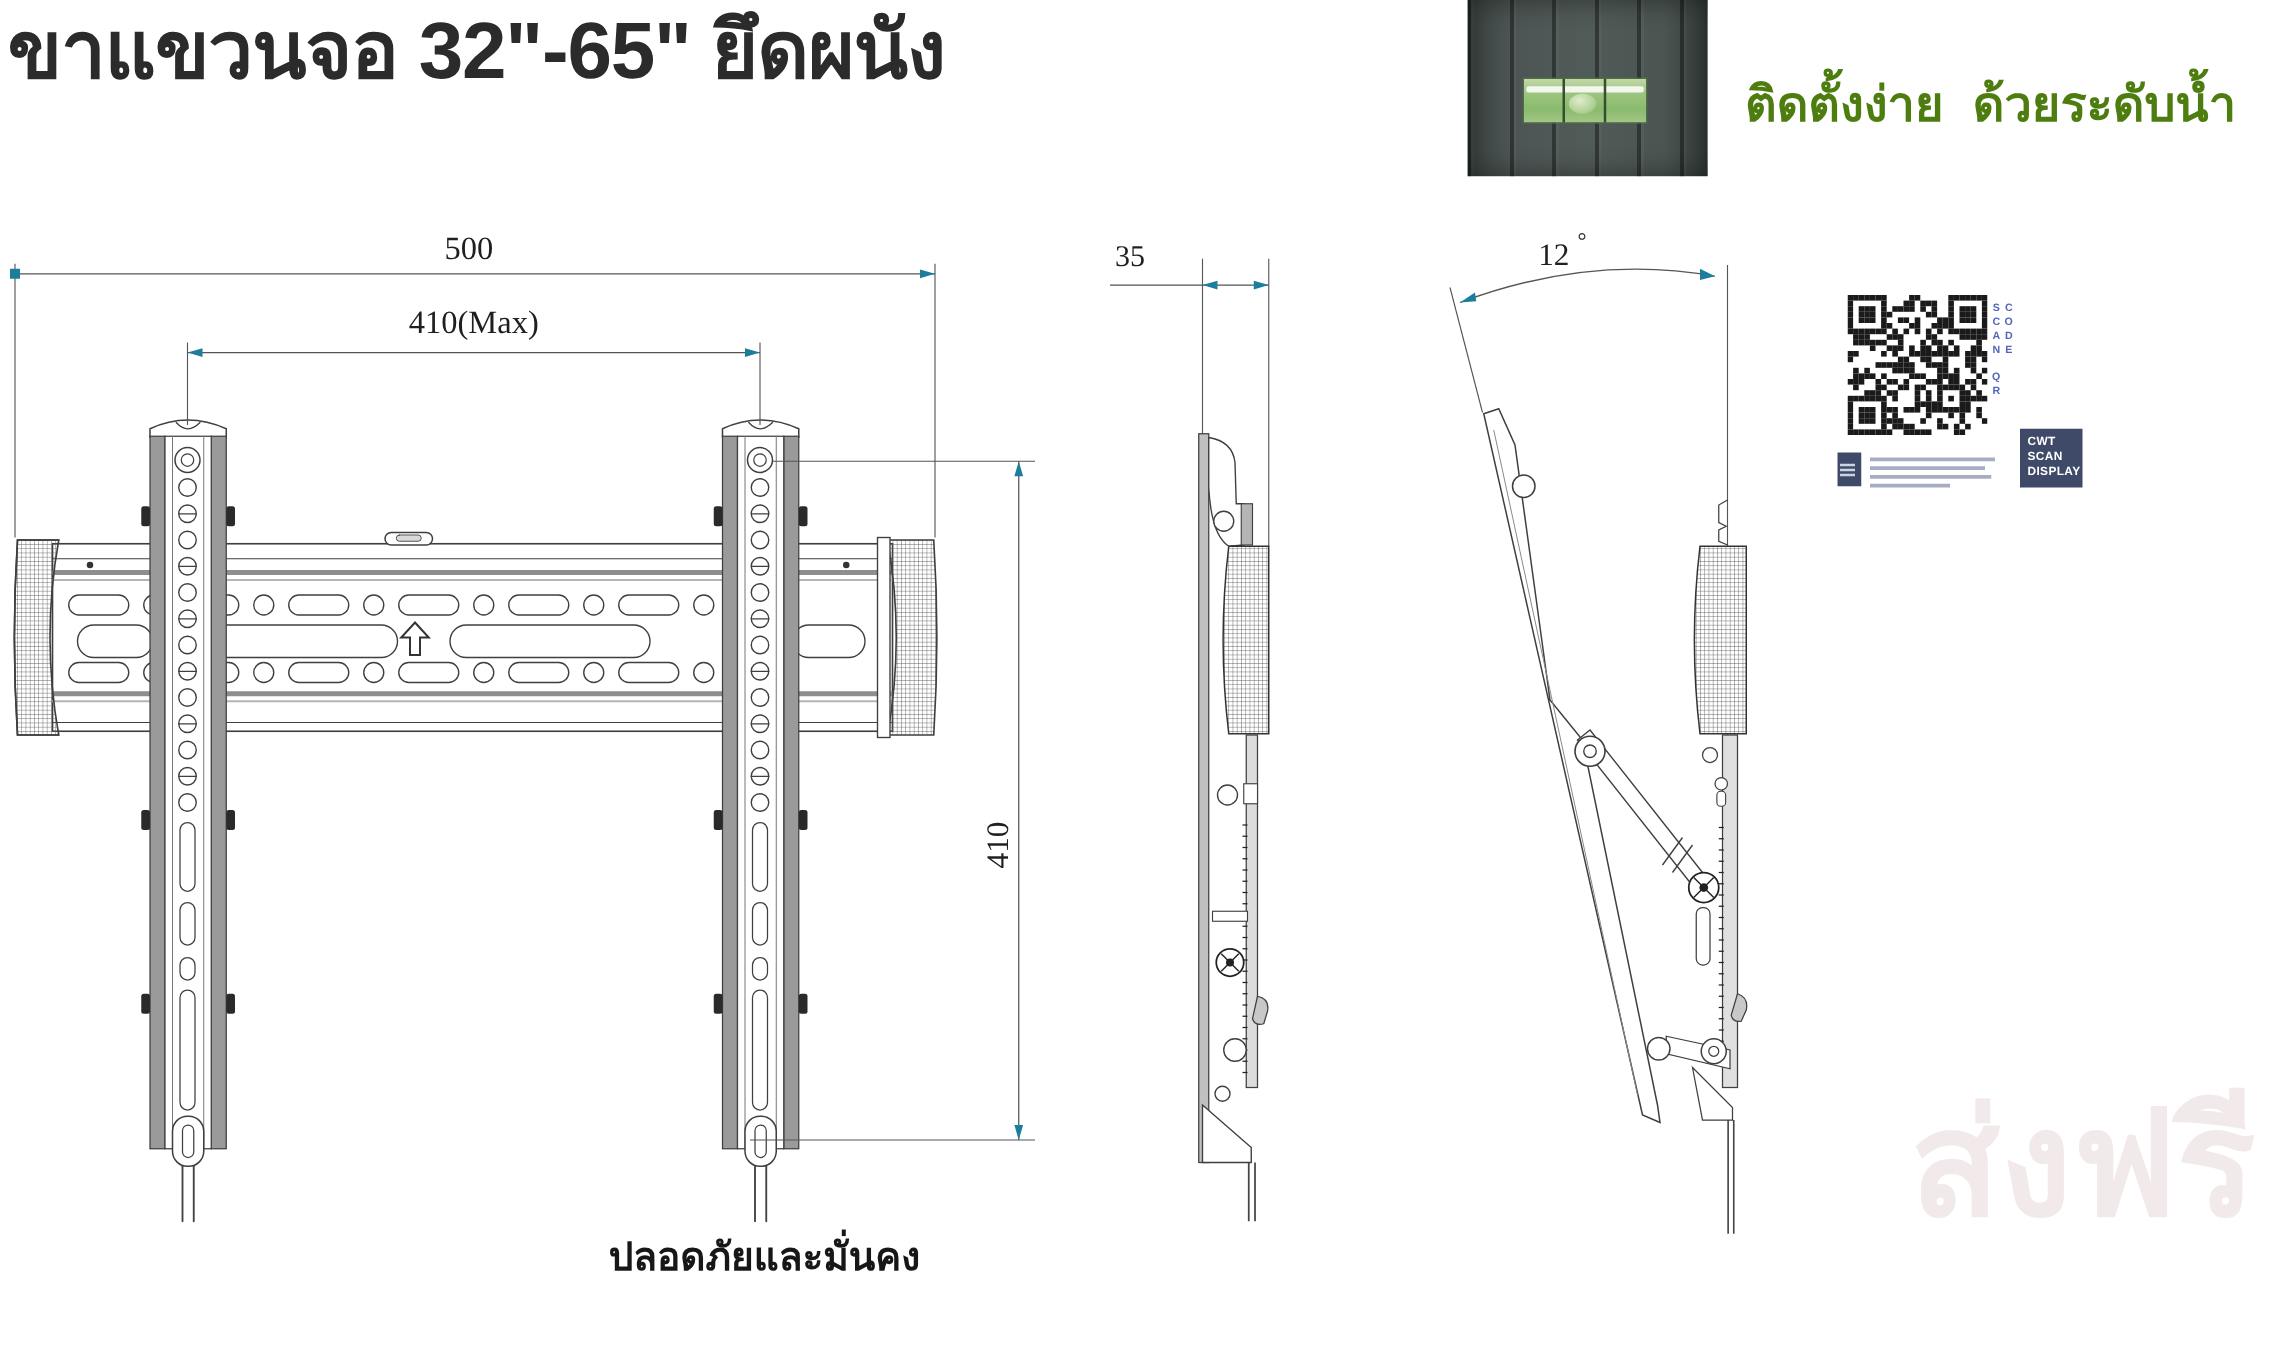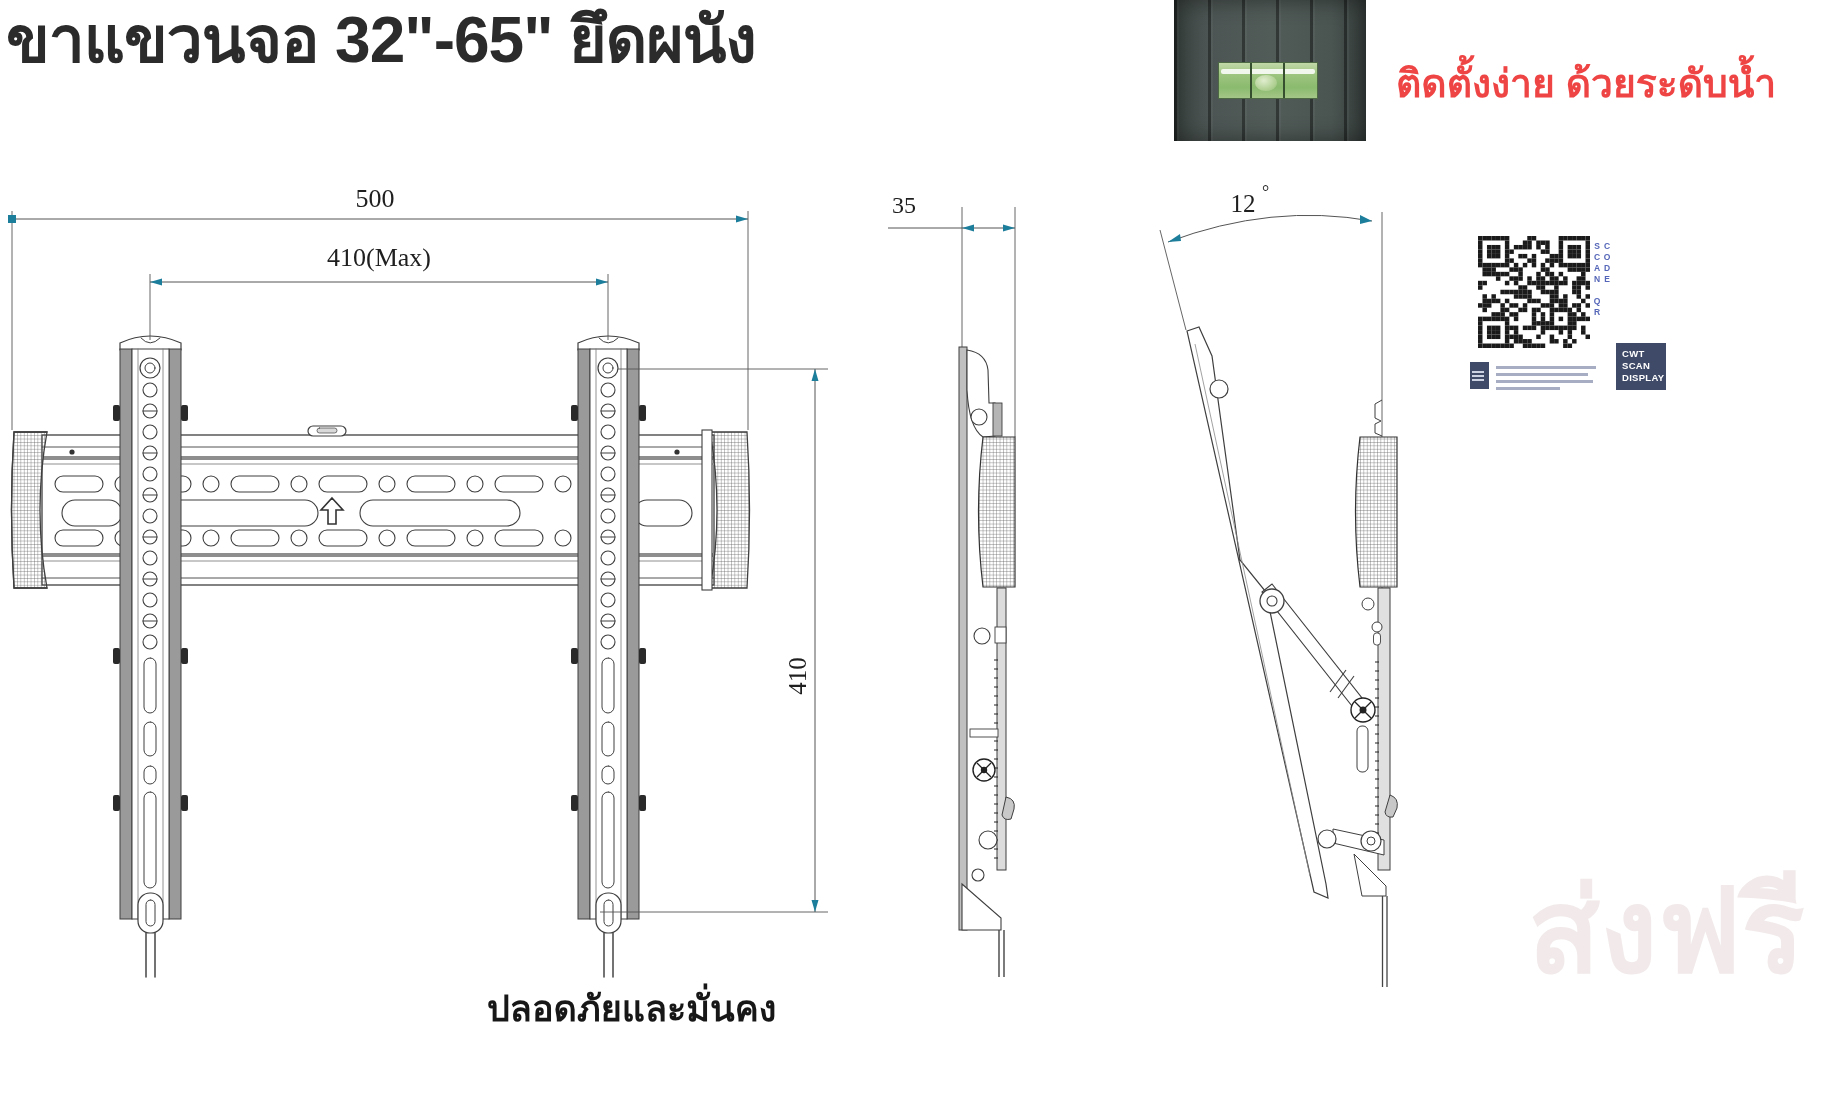--- a/index.html
+++ b/index.html
@@ -24,24 +24,24 @@
   #level-vial .shine{position:absolute;left:2px;top:6px;width:94px;height:5px;
     background:rgba(255,255,255,.85);border-radius:2px;}
   #level-vial .div1,#level-vial .div2{position:absolute;top:0;width:2px;height:35px;background:#36502f;}
   #level-vial .div1{left:31px;} #level-vial .div2{left:64px;}
   #level-vial .bubble{position:absolute;left:36px;top:12px;width:22px;height:16px;border-radius:50%;
     background:radial-gradient(ellipse at 40% 35%, #e8f2d8 0%, #b7d49a 60%, rgba(183,212,154,0) 100%);
     opacity:.9;}
 
   
   #feature-caption{left:1396px;top:52px;width:436px;font-size:39px;font-weight:700;
-    color:#ef4444;white-space:nowrap;overflow:hidden;}
+    color:#4d7c0f;white-space:nowrap;overflow:hidden;font-family:Liberation Mono, monospace;}
 
   
-  #safety-caption{left:487px;top:980px;font-size:36px;font-weight:600;color:#171717;}
+  #safety-caption{left:487px;top:980px;font-size:31px;font-weight:600;color:#171717;}
 
   
   #free-watermark{left:1528px;top:836px;font-size:118px;font-weight:700;color:#f2eaea;
     white-space:nowrap;}
 
   
   #qr-code{left:1478px;top:236px;width:112px;height:112px;}
   #scan-label{left:1592px;top:241px;height:116px;font-size:8.5px;font-weight:700;color:#5566b8;
     writing-mode:vertical-lr;text-orientation:upright;letter-spacing:1px;line-height:10px;}
   #brand-logo-mini{left:1470px;top:362px;width:19px;height:27px;background:#3f4a68;

